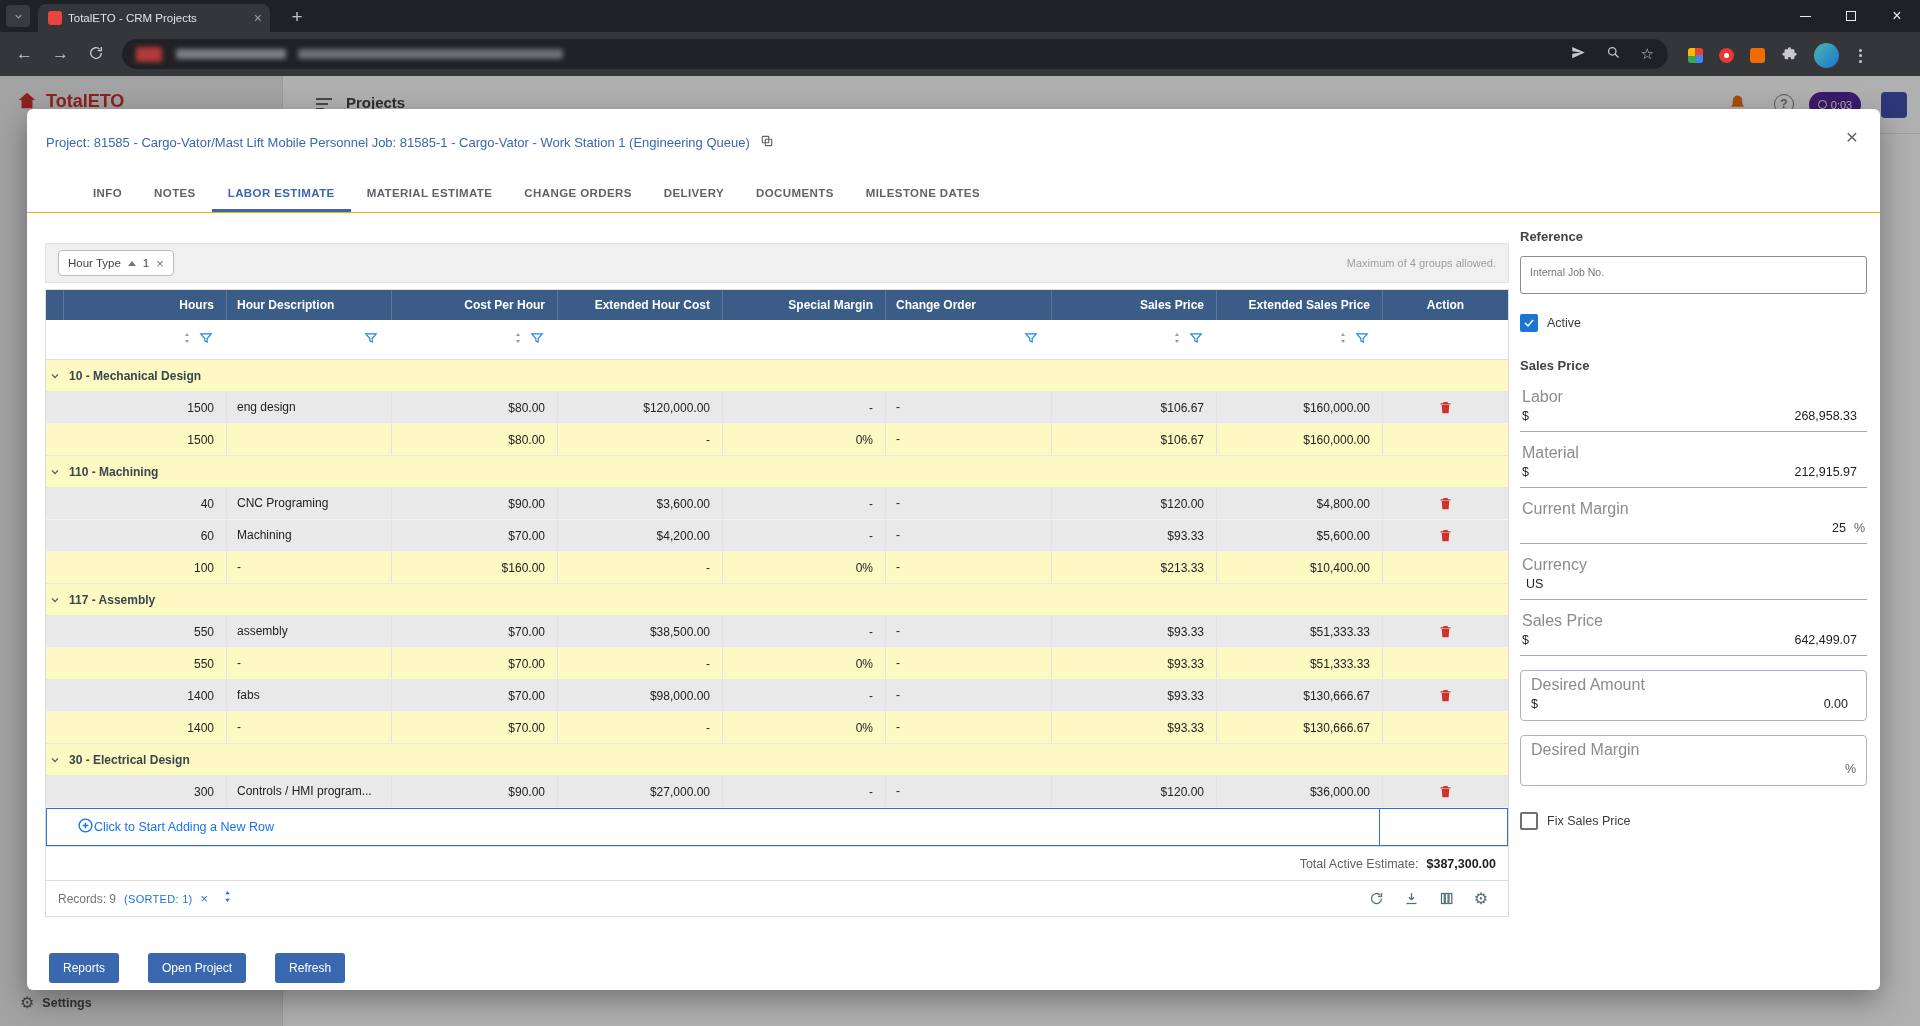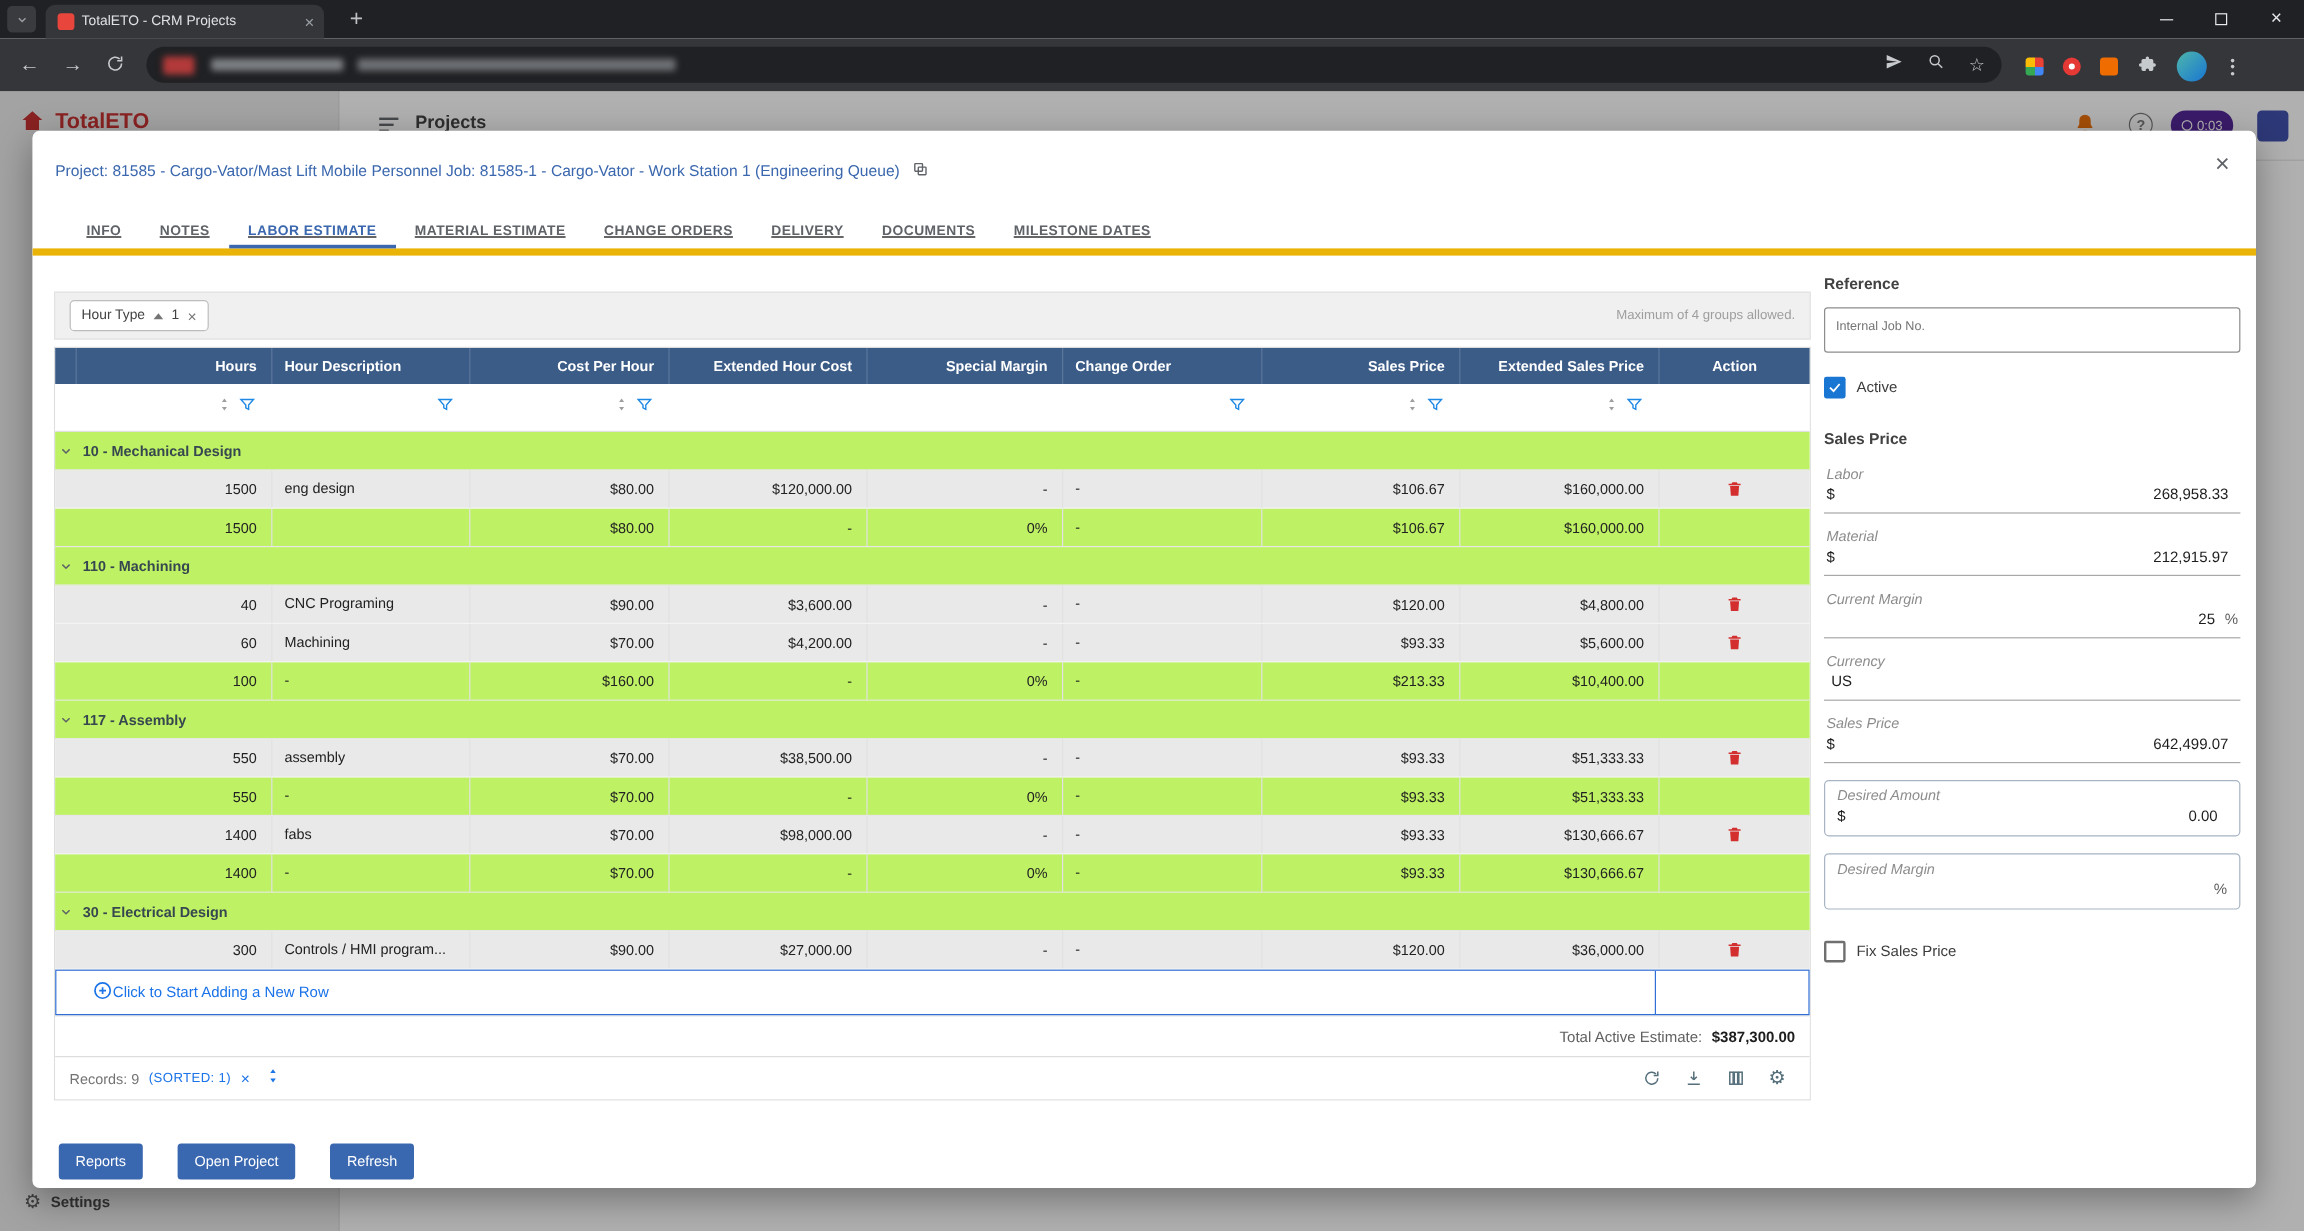--- a/index.html
+++ b/index.html
@@ -53,21 +53,21 @@
   .timerpill { width:52px; height:25px; border-radius:13px; background:#4c1d95; color:#fff; font-size:11px; display:flex; align-items:center; justify-content:center; gap:4px; }
   .timerpill .clk { width:9px; height:9px; border:1.5px solid #fff; border-radius:50%; }
   .sq-avatar { width:26px; height:26px; border-radius:4px; background:#3949ab; }
 
   .overlay { position:absolute; left:0; top:76px; width:1920px; height:950px; background:rgba(23,23,23,0.34); z-index:40; }
 
   
   .modal { position:absolute; left:27px; top:109px; width:1853px; height:881px; background:#fff; border-radius:6px; box-shadow:0 10px 30px rgba(0,0,0,.35); z-index:60; overflow:hidden; }
   .m-title { position:absolute; left:19px; top:25px; font-size:13px; color:#3a67ae; display:flex; align-items:center; gap:10px; }
   .m-close { position:absolute; right:22px; top:17px; font-size:21px; color:#5f6368; line-height:21px; }
-  .tabbar { position:absolute; left:0; right:0; top:66px; height:38px; border-bottom:6px solid #eab308; display:flex; padding-left:29px;text-decoration:underline; }
+  .tabbar { position:absolute; left:0; right:0; top:66px; height:38px; border-bottom:1px solid #eab308; display:flex; padding-left:50px; }
   .mtab { padding:0 16px; line-height:37px; font-size:11.5px; font-weight:700; letter-spacing:.4px; color:#5f6368; border-bottom:3px solid transparent; }
   .mtab.on { color:#3a67ae; border-bottom-color:#3a67ae; }
 
   
   .gridwrap { position:absolute; left:18px; top:134px; width:1464px; }
   .chiprow { height:40px; background:#f0f0f0; border:1px solid #e2e2e2; display:flex; align-items:center; justify-content:space-between; padding:0 12px; }
   .chip { background:#fff; border:1px solid #bdbdbd; border-radius:4px; height:26px; display:flex; align-items:center; gap:7px; padding:0 9px; font-size:11.5px; color:#424242; }
   .caret-up { width:0; height:0; border-left:4px solid transparent; border-right:4px solid transparent; border-bottom:5px solid #757575; }
   .chipx { color:#757575; font-size:13px; }
   .maxnote { font-size:11px; color:#9e9e9e; }
@@ -81,21 +81,21 @@
   .hrow { display:flex; height:30px; background:#3c5c88; color:#fff;align-items:flex-end; }
   .hc { height:100%; display:flex; align-items:center; font-size:12px; font-weight:700; border-right:1px solid rgba(255,255,255,.16); }
   .hc.r { justify-content:flex-end; padding-right:12px; }
   .hc.l { padding-left:10px; }
   .hc.c { justify-content:center; }
   .hc:last-child { border-right:none; }
 
   .frow { display:flex; height:40px; border-bottom:1px solid #e0e0e0; background:#fff; }
   .fc { height:100%; display:flex; align-items:center; justify-content:flex-end; gap:7px; padding-right:14px; }
 
-  .brow { display:flex; height:32px; background:#bef264; border-bottom:1px solid #e6e6e6; align-items:center; }
+  .brow { display:flex; height:32px; background:#fef9c3; border-bottom:1px solid #e6e6e6; align-items:center; }
   .brow.detail { background:#e9e9e9; border-bottom:1px solid #f4f4f4; }
   .bc { height:100%; display:flex; align-items:center; font-size:12px; color:#222; border-right:1px solid #e2e2e2; }
   .bc.r { justify-content:flex-end; padding-right:12px; }
   .bc.l { padding-left:10px; overflow:hidden; white-space:nowrap; text-overflow:ellipsis; display:block; line-height:31px; }
   .bc.c { justify-content:center; }
   .bc:last-child { border-right:none; }
   .exp { width:18px; display:flex; justify-content:center; align-items:center; flex:none; }
   .glabel { font-size:12px; font-weight:700; color:#37474f; margin-left:5px; }
   .del { display:flex; }
 
@@ -124,21 +124,21 @@
   .jobbox { margin-top:12px; height:38px; border:1px solid #8d8d8d; border-radius:3px; padding:5px 9px; }
   .jobbox .ph { font-size:10.5px; color:#757575; }
   .ckrow { display:flex; align-items:center; gap:9px; margin-top:20px; }
   .ckbox { width:18px; height:18px; border-radius:2px; background:#1976d2; display:flex; align-items:center; justify-content:center; flex:none; }
   .ckbox.empty { background:#fff; border:2px solid #6f6f6f; }
   .cklabel { font-size:12.5px; color:#3c3c3c; }
   .sp-h2 { margin-top:26px; }
   .fieldstack { margin-top:14px; }
   .fld.undl { border-bottom:1px solid #a8a8a8; margin-bottom:11px; padding:1px 2px 7px; }
   .fld.outl { border:1px solid #a7b4c4; border-radius:4px; padding:5px 10px 8px; margin:14px 0 0; }
-  .flab { display:block; font-size:12px; color:#8c8c8c; margin-bottom:3px;font-style:italic; }
+  .flab { display:block; font-size:16px; color:#8c8c8c; margin-bottom:3px; }
   .fval { display:flex; align-items:baseline; font-size:12.5px; color:#1d1d1d; min-height:15px; }
   .fv { flex:1; text-align:right; }
   .leftv .fv { text-align:left; }
   .fpfx { margin-right:4px; }
   .fsfx { margin-left:8px; color:#616161; }
   .fixrow { margin-top:26px; }
 </style>
 </head>
 <body>
 

